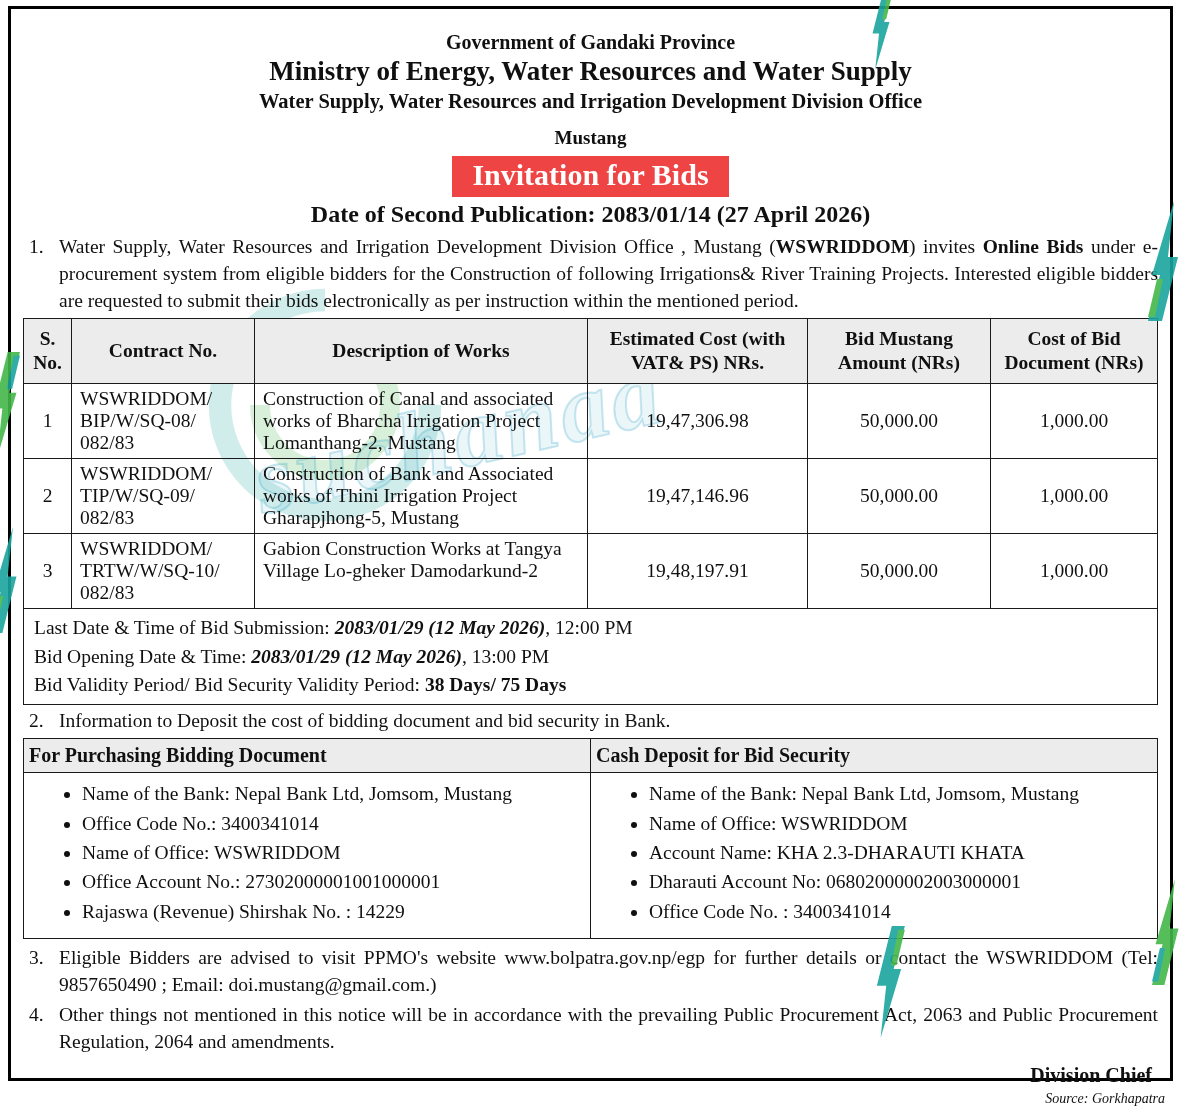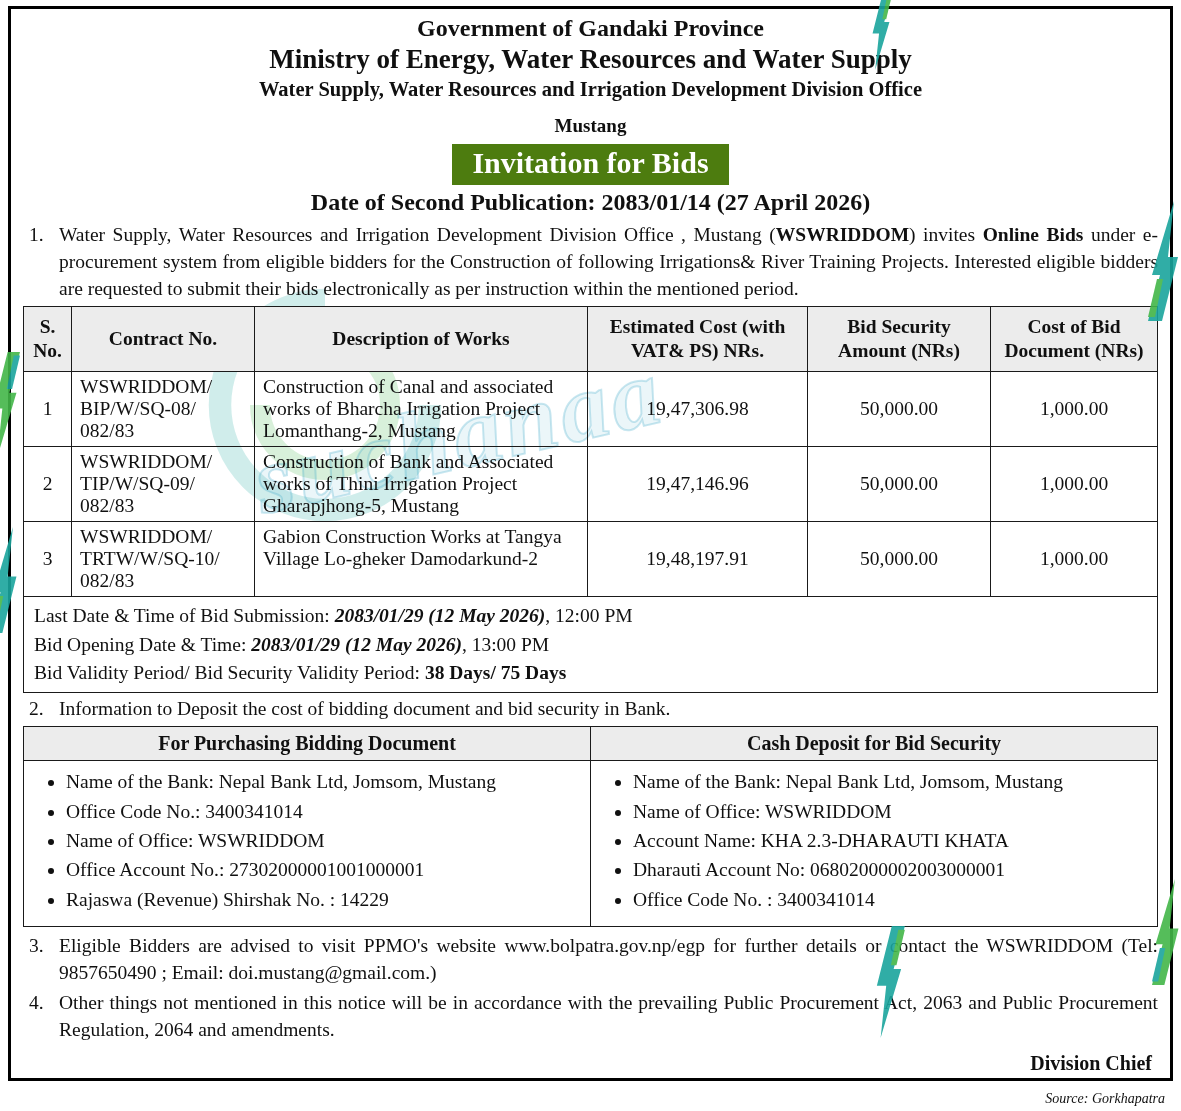--- a/index.html
+++ b/index.html
@@ -31,51 +31,51 @@
 
   
   .frame {
     position: absolute; left: 8px; right: 8px; top: 6px; bottom: 30px;
     border: 3px solid #000;
     padding: 2px 12px 4px 12px;
     z-index: 2;
   }
 
   .hdr { text-align: center; }
-  .gov      { font-size: 24px;   font-weight: bold; margin-top: 4px; }
+  .gov      { font-size: 20px;   font-weight: bold; margin-top: 20px; }
   .ministry { font-size: 27px;   font-weight: bold; margin-top: 2px; }
   .office   { font-size: 20.5px; font-weight: bold; margin-top: 3px; }
   .district { font-size: 19px;   font-weight: bold; margin-top: 14px; }
   .banner-wrap { margin: 7px 0 4px; }
   .banner {
-    display: inline-block; background: #4d7c0f; color: #fff;
+    display: inline-block; background: #ef4444; color: #fff;
     font-size: 30px; font-weight: bold; padding: 2px 20px 5px;
   }
   .pubdate { font-size: 24px; font-weight: bold; margin: 2px 0 6px; }
 
   .item { display: flex; font-size: 19.5px; line-height: 1.38; margin: 3px 0; }
   .item .num { flex: 0 0 36px; padding-left: 6px; }
   .item .txt { flex: 1; text-align: justify; margin: 0; }
 
   table { border-collapse: collapse; width: 100%; }
   .bids { margin-top: 3px; }
   .bids th, .bids td { border: 1.5px solid #1a1a1a; font-size: 19.5px; }
   .bids th { background: #ececec; text-align: center; line-height: 1.25; padding: 8px 4px; font-weight: bold; }
   .bids td { padding: 4px 8px; }
   .bids td.c { text-align: center; vertical-align: middle; }
   .bids td.t { text-align: left; vertical-align: top; }
   .bids .contract span { display: block; }
   .bids td.info-cell { padding: 5px 10px; }
   .info-line { font-size: 19.5px; line-height: 1.45; text-align: left; }
 
   .deposit { margin: 3px 0 6px; }
-  .deposit th { border: 1.5px solid #1a1a1a; background: #ececec; font-size: 20px; font-weight: bold; padding: 5px; text-align: center; }
+  .deposit th { border: 1.5px solid #1a1a1a; background: #ececec; font-size: 20px; font-weight: bold; padding: 5px; text-align: left; }
   .deposit td { border: 1.5px solid #1a1a1a; vertical-align: top; padding: 4px 10px 10px; width: 50%; }
   .deposit ul { margin: 3px 0 0; padding-left: 32px; }
-  .deposit li { font-size: 19.5px; line-height: 1.3; margin: 4px 0; }
+  .deposit li { font-size: 19.5px; line-height: 1.3; margin: 4px 16px; }
 
   .sig { text-align: right; font-weight: bold; font-size: 20px; margin: 8px 6px 0 0; }
 
   .source {
     position: absolute; right: 16px; bottom: 4px;
     font-style: italic; font-size: 14px; z-index: 2; font-family: Liberation Serif, serif;
   }
 </style>
 </head>
 <body>
@@ -141,21 +141,21 @@
         <col style="width:220px">
           <col style="width:183px">
           <col>
       </colgroup>
       <tbody>
           <tr>
         <th>S. No.</th>
         <th>Contract No.</th>
         <th>Description of Works</th>
         <th>Estimated Cost (with VAT&amp; PS) NRs.</th>
-        <th>Bid Security Amount (NRs)</th>
+        <th>Bid Mustang Amount (NRs)</th>
         <th>Cost of Bid Document (NRs)</th>
       </tr>
 
       <tr>
         <td class="c">1</td>
         <td class="t contract">
           <span>WSWRIDDOM/</span>
           <span>BIP/W/SQ-08/</span>
           <span>082/83</span>
         </td>

